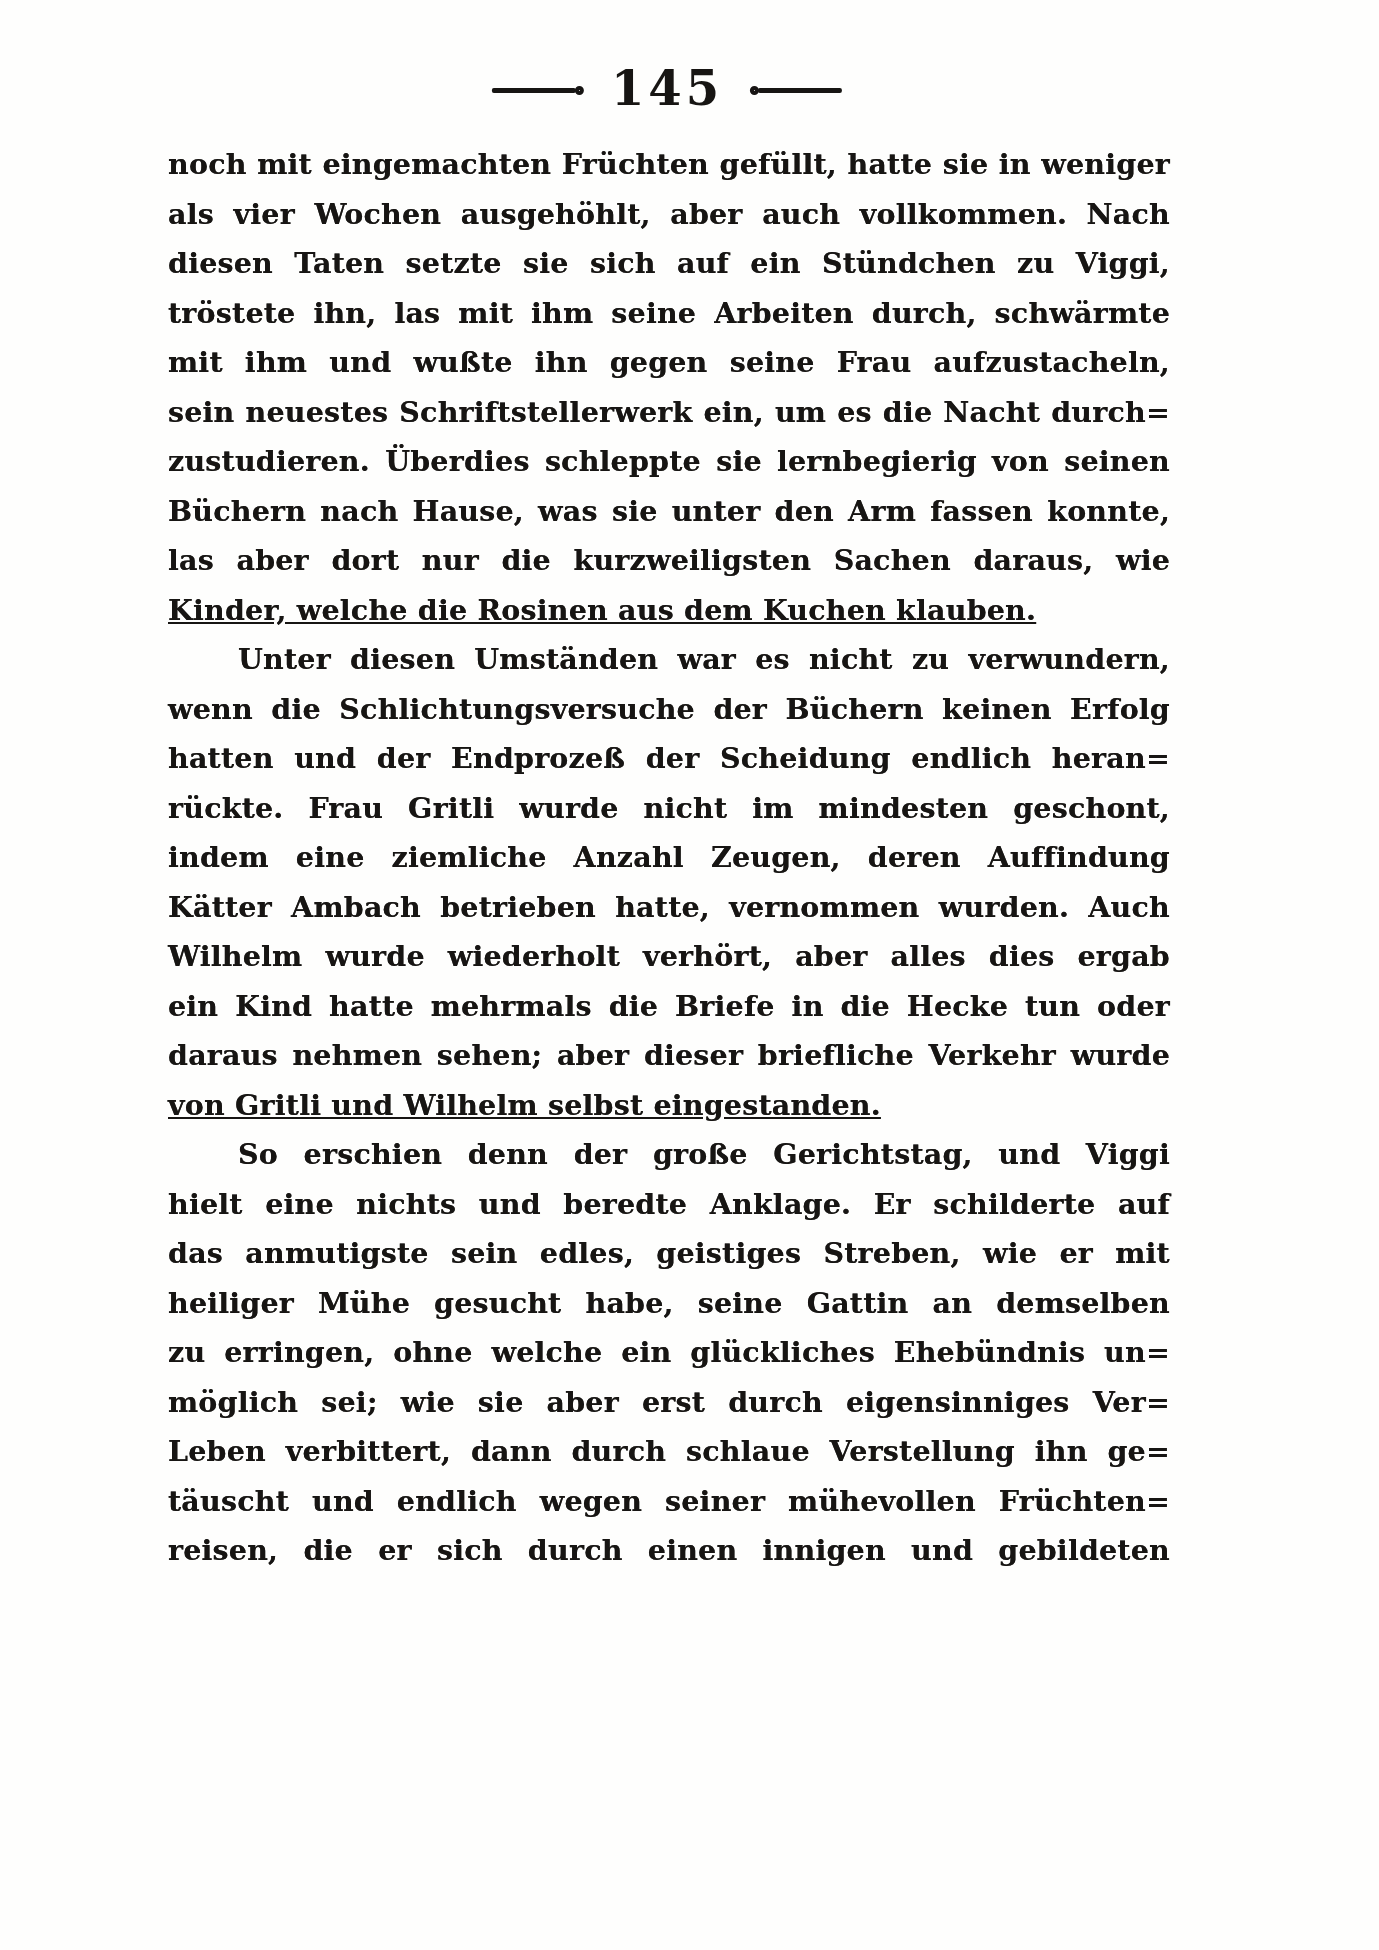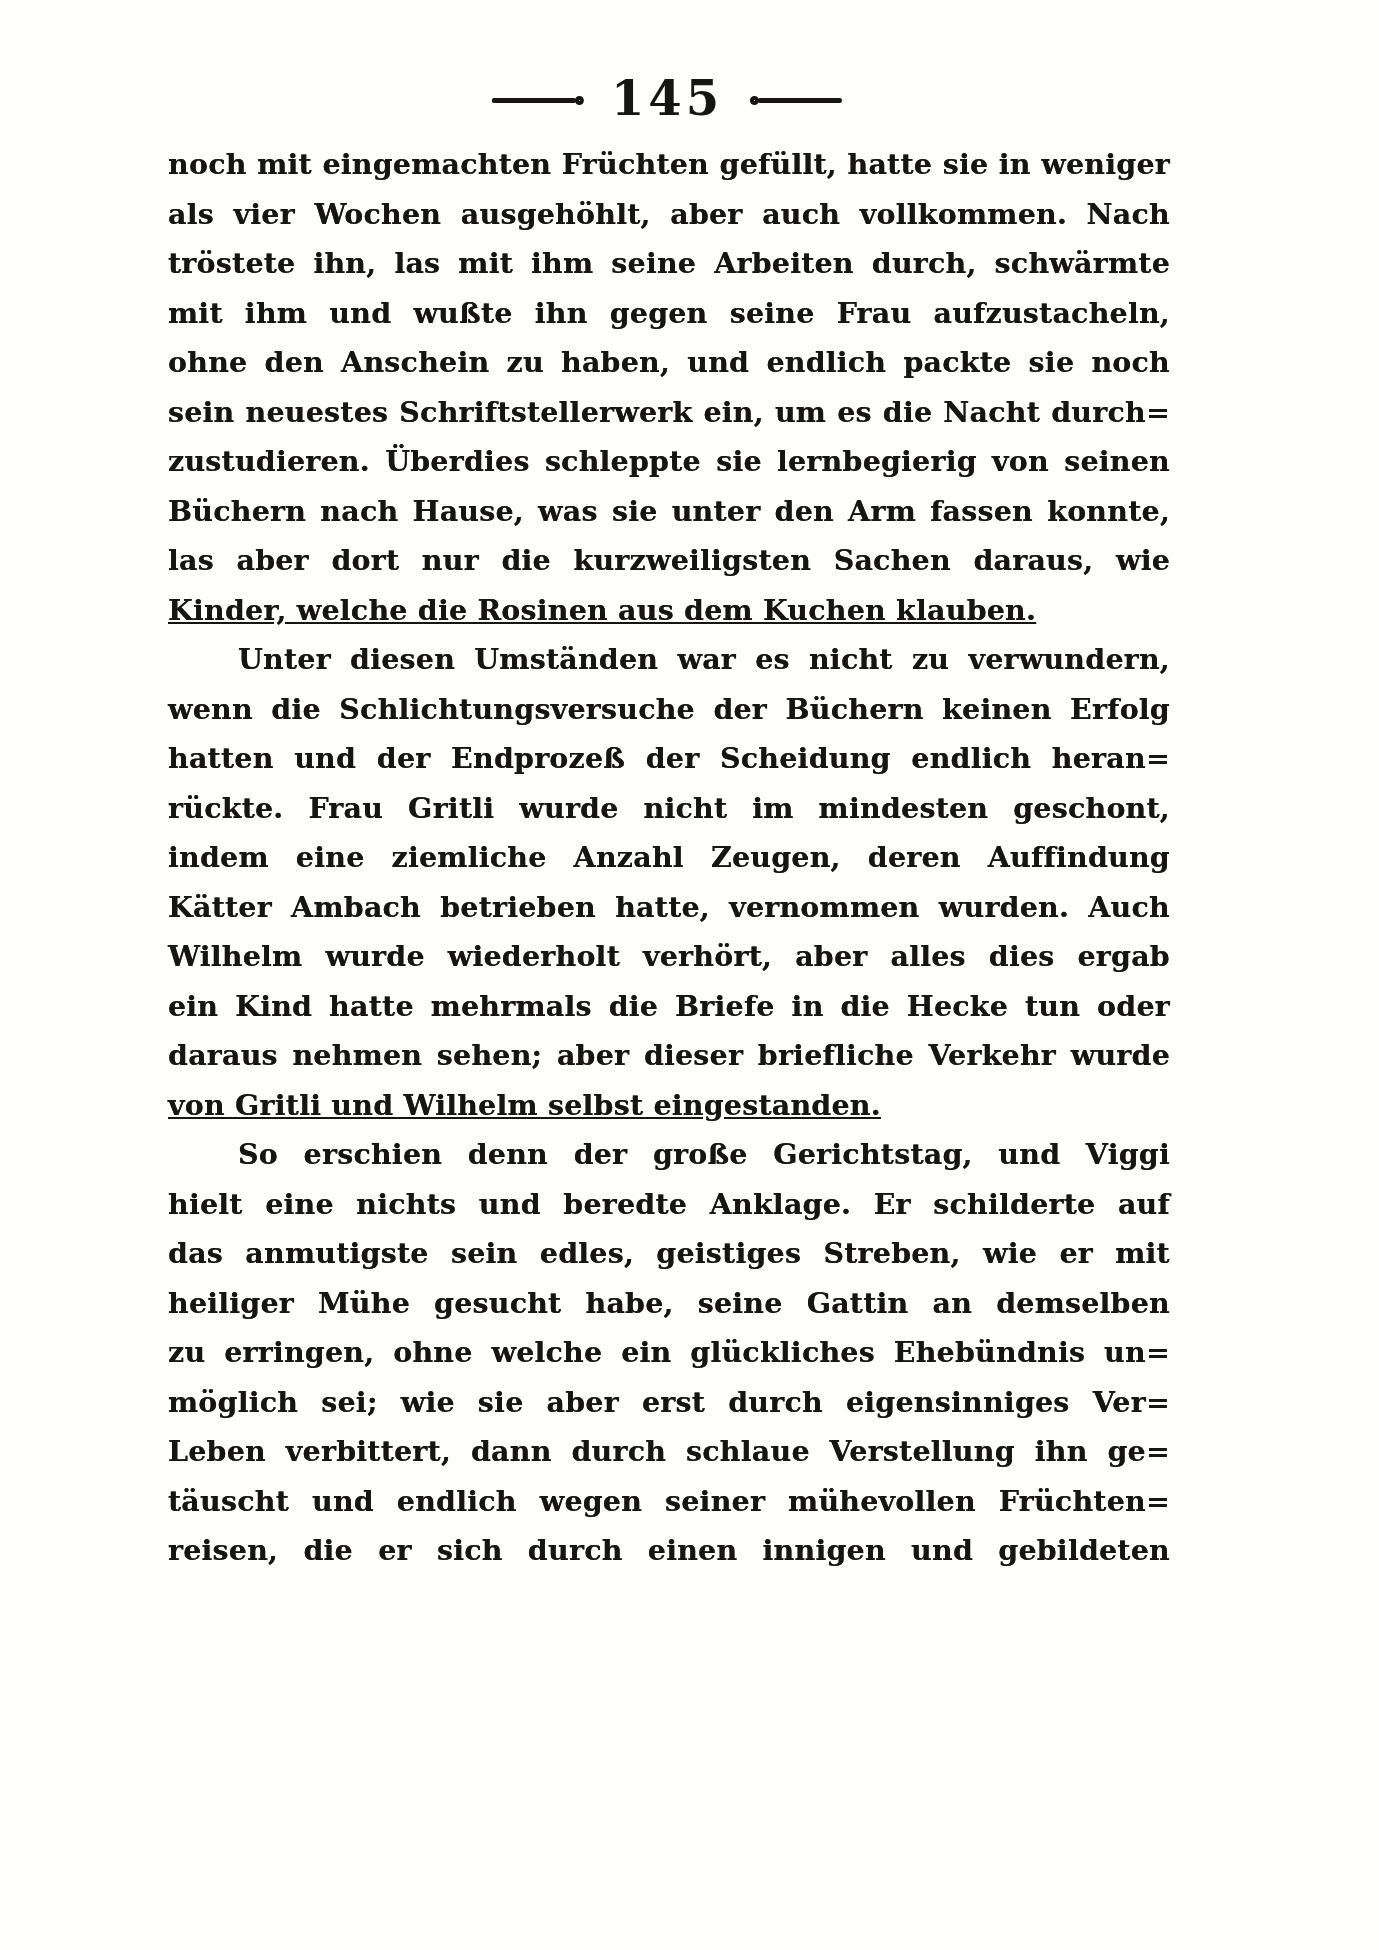--- a/index.html
+++ b/index.html
@@ -16,21 +16,21 @@
     width:1379px;
     height:1950px;
     background:var(--paper);
     color:var(--ink);
     overflow:hidden;
   }
 
   
   .page-header{
     position:absolute;
-    top:72px;
+    top:62px;
     left:667px;
     transform:translateX(-50%);
     display:flex;
     align-items:center;
     gap:27px;
     height:56px;
   }
   .page-number{
     font-size:48px;
     font-weight:bold;
@@ -94,23 +94,23 @@
     <span class="page-number">145</span>
     <span class="orn right">
       <span class="ring"></span>
       <span class="rule"></span>
     </span>
   </header>
 
   <main class="text-block" id="text-block">
       <div class="line">noch mit eingemachten Früchten gefüllt, hatte sie in weniger</div>
       <div class="line">als vier Wochen ausgehöhlt, aber auch vollkommen.  Nach</div>
+      <div class="line">diesen Taten setzte sie sich auf ein Stündchen zu Viggi,</div>
       <div class="line">tröstete ihn, las mit ihm seine Arbeiten durch, schwärmte</div>
       <div class="line">mit ihm und wußte ihn gegen seine Frau aufzustacheln,</div>
-      <div class="line">ohne den Anschein zu haben, und endlich packte sie noch</div>
       <div class="line">sein neuestes Schriftstellerwerk ein, um es die Nacht durch=</div>
       <div class="line">zustudieren.  Überdies schleppte sie lernbegierig von seinen</div>
       <div class="line">Büchern nach Hause, was sie unter den Arm fassen konnte,</div>
       <div class="line">las aber dort nur die kurzweiligsten Sachen daraus, wie</div>
       <div class="line para-end">Kinder, welche die Rosinen aus dem Kuchen klauben.</div>
       <div class="line indent">Unter diesen Umständen war es nicht zu verwundern,</div>
       <div class="line">wenn die Schlichtungsversuche der Büchern keinen Erfolg</div>
       <div class="line">hatten und der Endprozeß der Scheidung endlich heran=</div>
       <div class="line">rückte.  Frau Gritli wurde nicht im mindesten geschont,</div>
       <div class="line">indem eine ziemliche Anzahl Zeugen, deren Auffindung</div>

